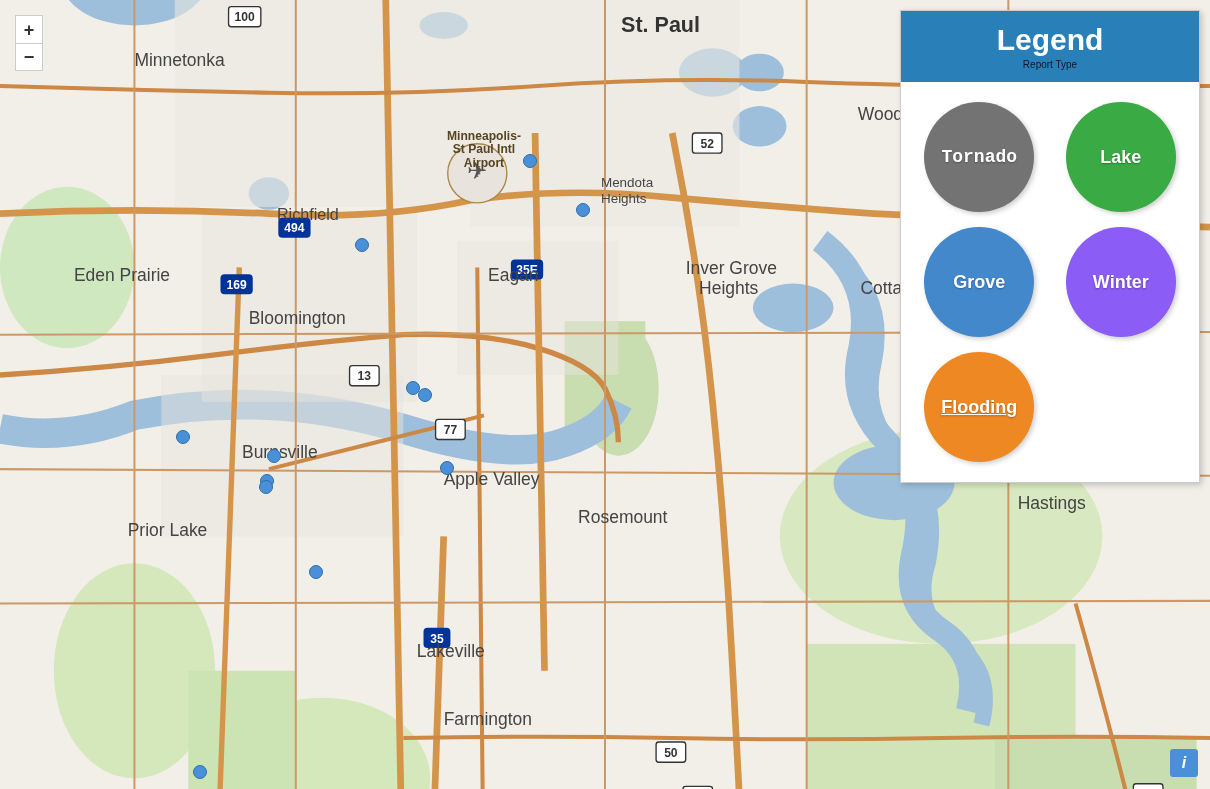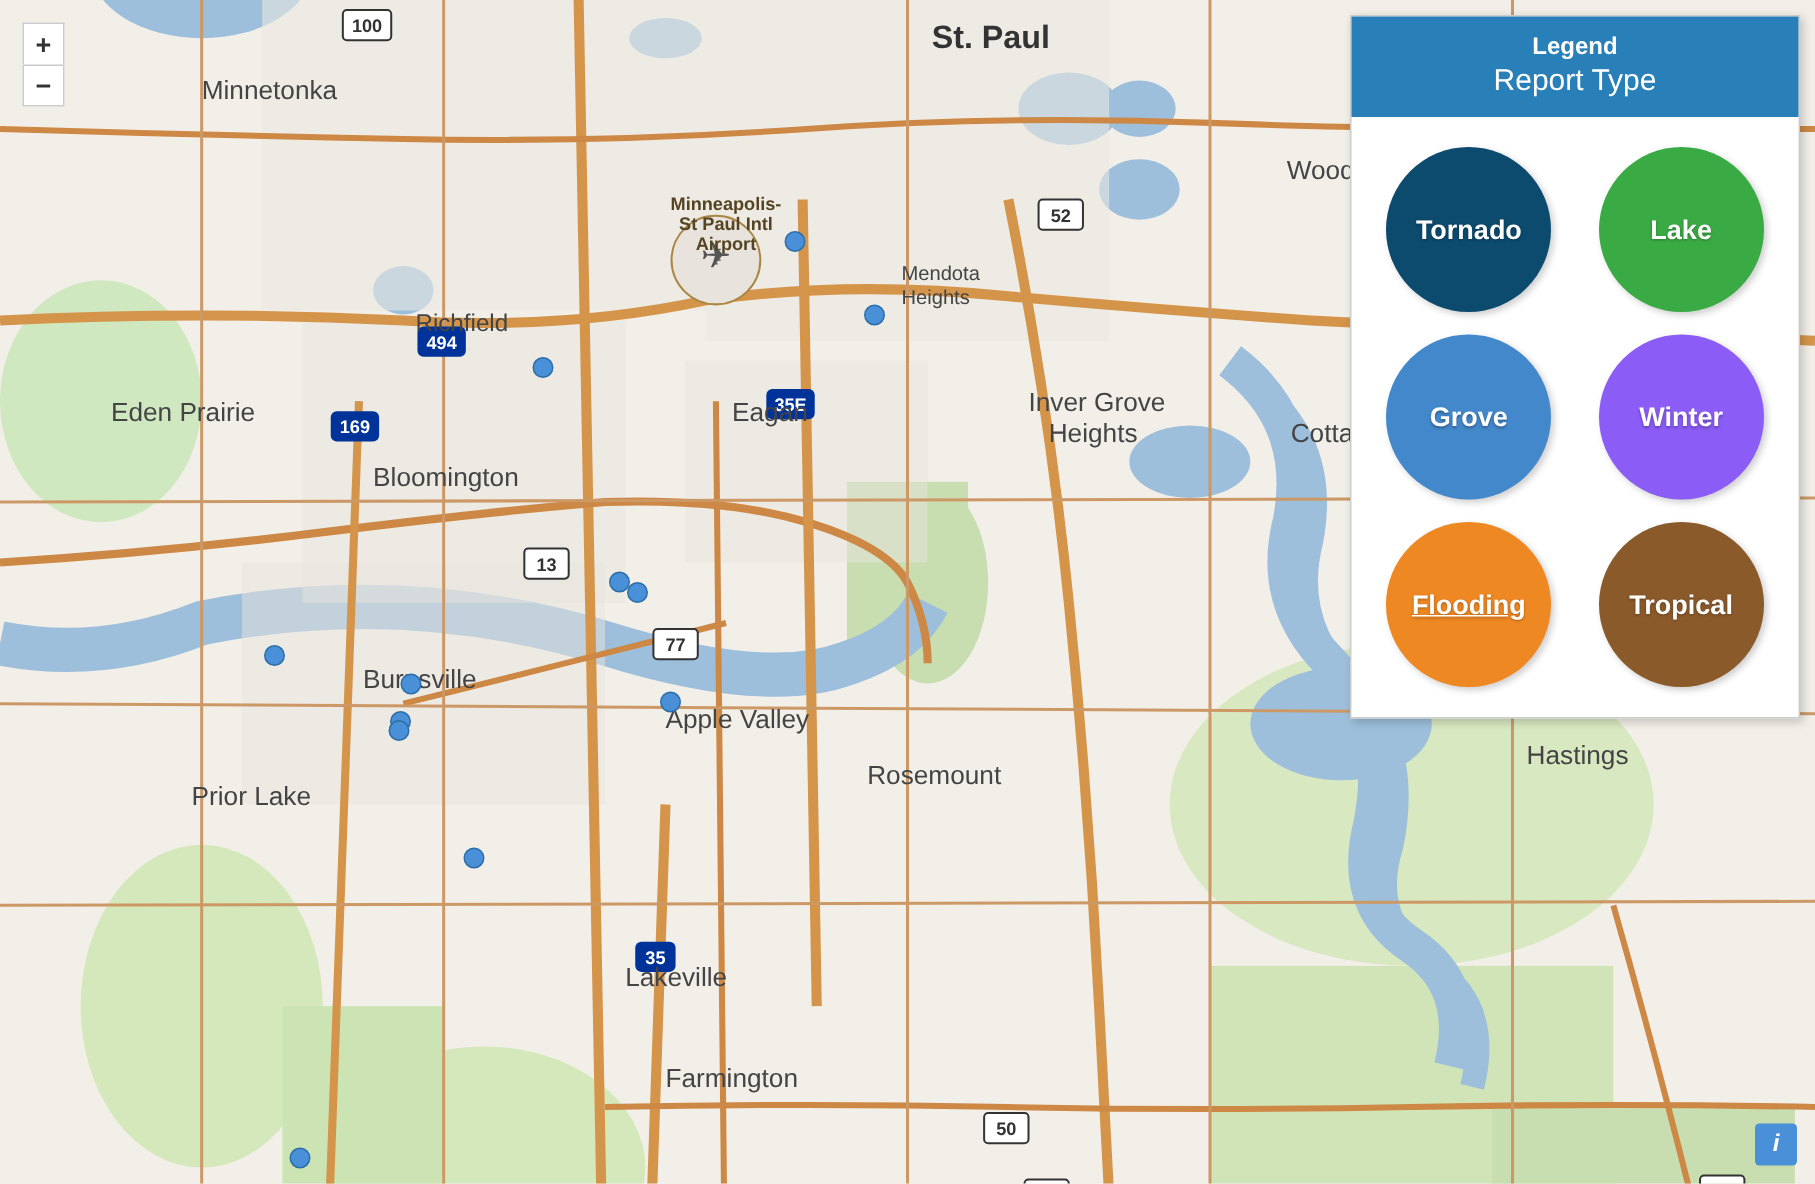--- a/index.html
+++ b/index.html
@@ -61,27 +61,27 @@
     }
 
     .legend-header {
       background: #2980b9;
       padding: 12px;
       text-align: center;
     }
 
     .legend-title {
       color: white;
-      font-size: 16px;
+      font-size: 30px;
       font-weight: bold;
     }
 
     .legend-subtitle {
-      color: #ffffff;
-      font-size: 20px;
+      color: #0f172a;
+      font-size: 10px;
       margin-top: 2px;
     }
 
     .legend-body {
       padding: 20px 15px;
       display: grid;
       grid-template-columns: 1fr 1fr;
       gap: 15px;
       justify-items: center;
     }
@@ -318,35 +318,32 @@
     <button class="zoom-btn">−</button>
   </div>
 
   <div class="legend-panel">
     <div class="legend-header">
       <div class="legend-title">Legend</div>
       <div class="legend-subtitle">Report Type</div>
     </div>
     <div class="legend-body" id="legend-items">
     <div class="legend-item">
-          <div class="legend-circle" style="background-color: #0c4a6e;">Tornado</div>
+          <div class="legend-circle" style="background-color: #737373; font-family: Liberation Mono, monospace;">Tornado</div>
         </div>
         <div class="legend-item">
           <div class="legend-circle" style="background-color: rgb(58, 170, 68);">Lake</div>
         </div>
         <div class="legend-item">
           <div class="legend-circle" style="background-color: rgb(68, 136, 204);">Grove</div>
         </div>
         <div class="legend-item">
           <div class="legend-circle" style="background-color: #8b5cf6;">Winter</div>
         </div>
         <div class="legend-item">
           <div class="legend-circle" style="background-color: rgb(238, 136, 34); text-decoration: underline;">Flooding</div>
         </div>
-        <div class="legend-item">
-          <div class="legend-circle" style="background-color: rgb(139, 90, 43);">Tropical</div>
-        </div>
       </div>
   </div>
 
   <div class="info-btn">i</div>
 
 </div>
 
 </body></html>

